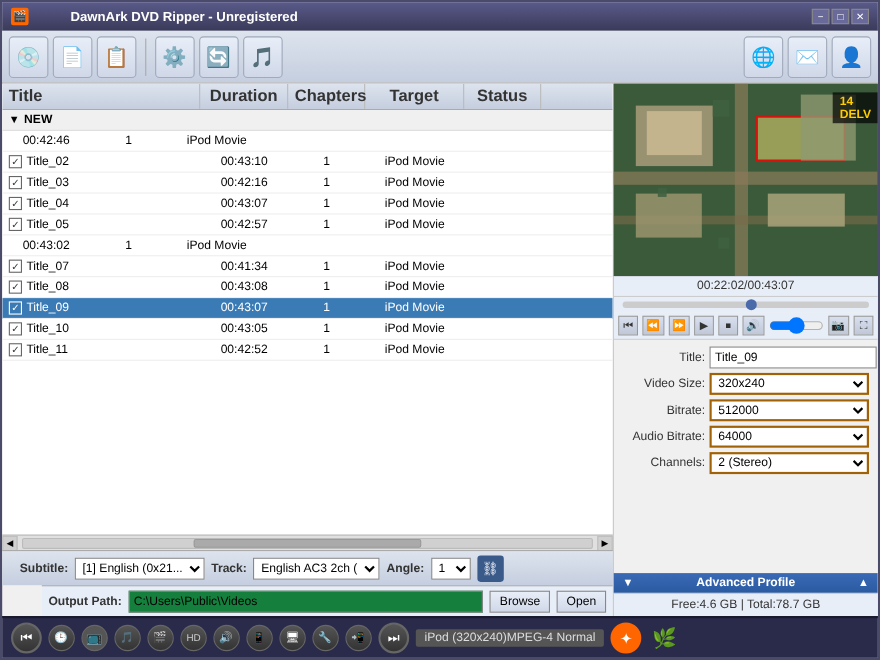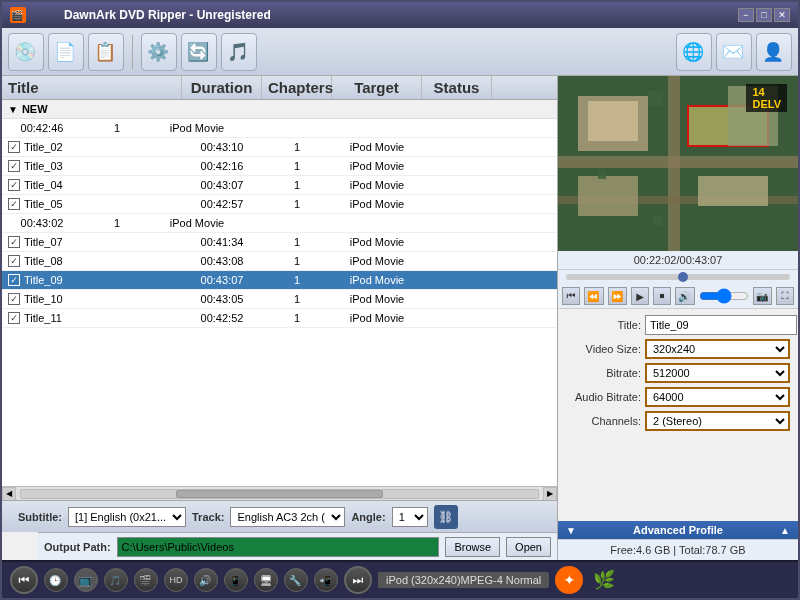--- a/index.html
+++ b/index.html
@@ -321,21 +321,21 @@
     }
     .preview-img {
       width: 100%;
       height: 100%;
       background: linear-gradient(135deg, #2a4a2a 0%, #3a6a3a 30%, #4a7a4a 50%, #3a5a6a 70%, #2a3a5a 100%);
       position: relative;
     }
     .preview-overlay {
       position: absolute;
       top: 8px;
-      right: 11px;
+      right: 0;
       background: rgba(0,0,0,0.7);
       color: #ffcc00;
       padding: 2px 6px;
       font-size: 11px;
       font-weight: bold;
     }
     .preview-time {
       text-align: center;
       font-size: 11px;
       color: #333;

